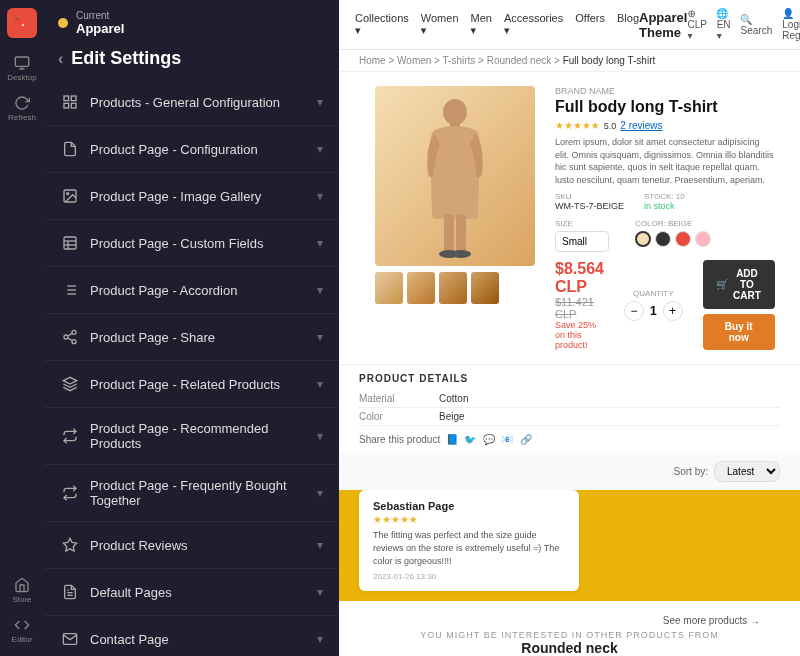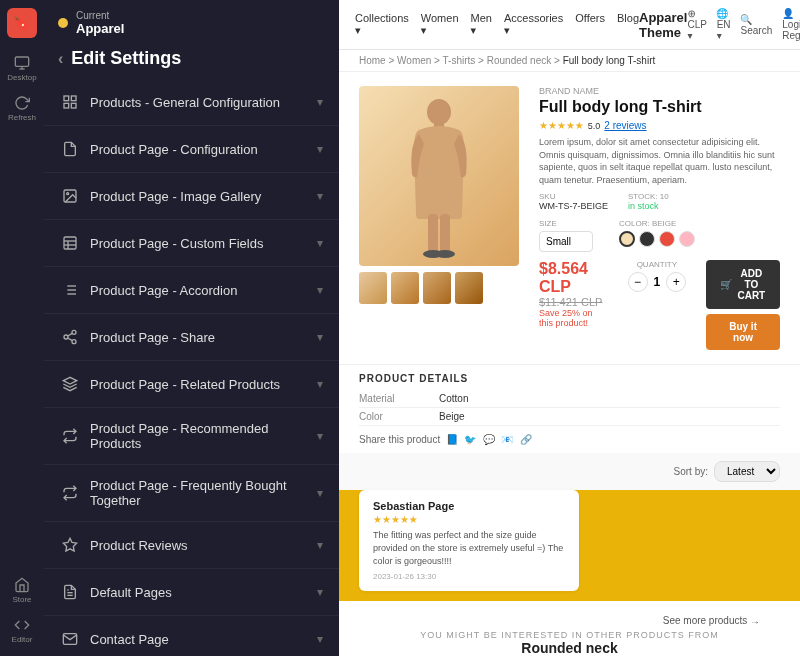--- a/index.html
+++ b/index.html
@@ -153,21 +153,21 @@
       color: #888;
       background: #fff;
       border-bottom: 1px solid #eee;
     }
     .preview-breadcrumb span { color: #333; font-weight: 500; }
 
     
     .product-area {
       display: flex;
       gap: 20px;
-      padding: 14px 20px;
+      padding: 14px 36px;
       background: #fff;
     }
     .product-images {
       width: 160px;
       flex-shrink: 0;
     }
     .main-image {
       width: 160px;
       height: 180px;
       background: linear-gradient(135deg, #f5deb3, #daa460);
@@ -214,21 +214,21 @@
     }
     .color-swatches { display: flex; gap: 4px; margin-top: 3px; }
     .swatch {
       width: 16px; height: 16px;
       border-radius: 50%;
       border: 1px solid #ddd;
       cursor: pointer;
     }
     .swatch.selected { border: 2px solid #333; }
 
-    .price-area { margin-top: 8px; display: flex; gap: 20px; align-items: flex-start; }
+    .price-area { margin-top: 8px; display: flex; gap: 20px; align-items: center; }
     .price-block {}
     .current-price { font-size: 16px; font-weight: 700; color: #e74c3c; }
     .original-price { font-size: 11px; color: #999; text-decoration: line-through; }
     .discount-tag { font-size: 9px; color: #e74c3c; }
 
     .quantity-block { display: flex; align-items: center; flex-direction: column; }
     .qty-label { font-size: 8px; color: #999; text-transform: uppercase; margin-bottom: 3px; }
     .qty-controls { display: flex; align-items: center; gap: 6px; }
     .qty-btn { width: 20px; height: 20px; border: 1px solid #ddd; border-radius: 50%; background: #fff; cursor: pointer; font-size: 12px; display: flex; align-items: center; justify-content: center; }
     .qty-val { font-size: 12px; font-weight: 600; }
@@ -660,21 +660,21 @@
         <span>Sort by:</span>
         <select class="sort-select">
           <option>Latest</option>
         </select>
       </div>
     </div>
 
     <div class="review-card">
       <div class="reviewer-name">Sebastian Page</div>
       <div class="review-stars">★★★★★</div>
-      <div class="review-text">The fitting was perfect and the size guide provided on the store is extremely useful =) The color is gorgeous!!!!</div>
+      <div class="review-text">The fitting was perfect and the size guide reviews on the store is extremely useful =) The color is gorgeous!!!!</div>
       <div class="review-date">2023-01-26 13:30</div>
     </div>
 
     <div class="related-section">
       <div class="top-actions-row">
         <span class="see-more">See more products →</span>
       </div>
       <div class="related-label">YOU MIGHT BE INTERESTED IN OTHER PRODUCTS FROM</div>
       <div class="related-title">Rounded neck</div>
 

